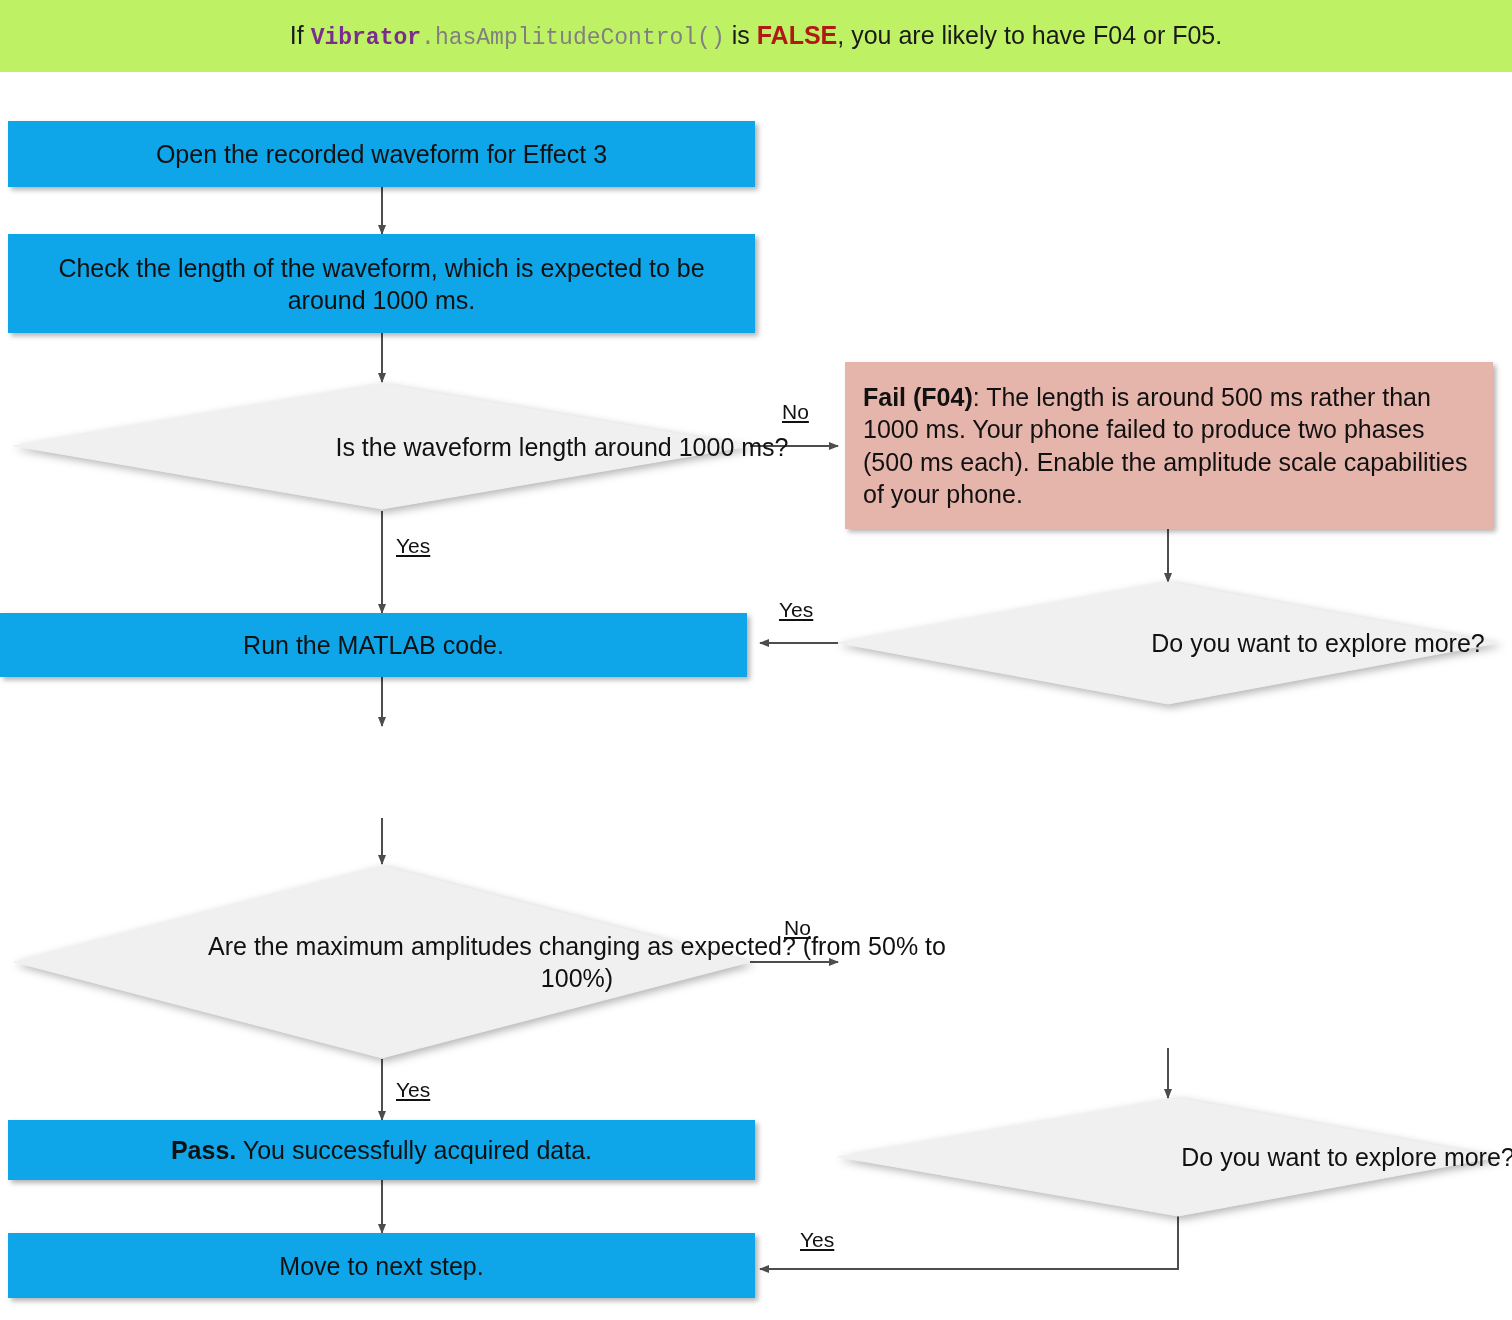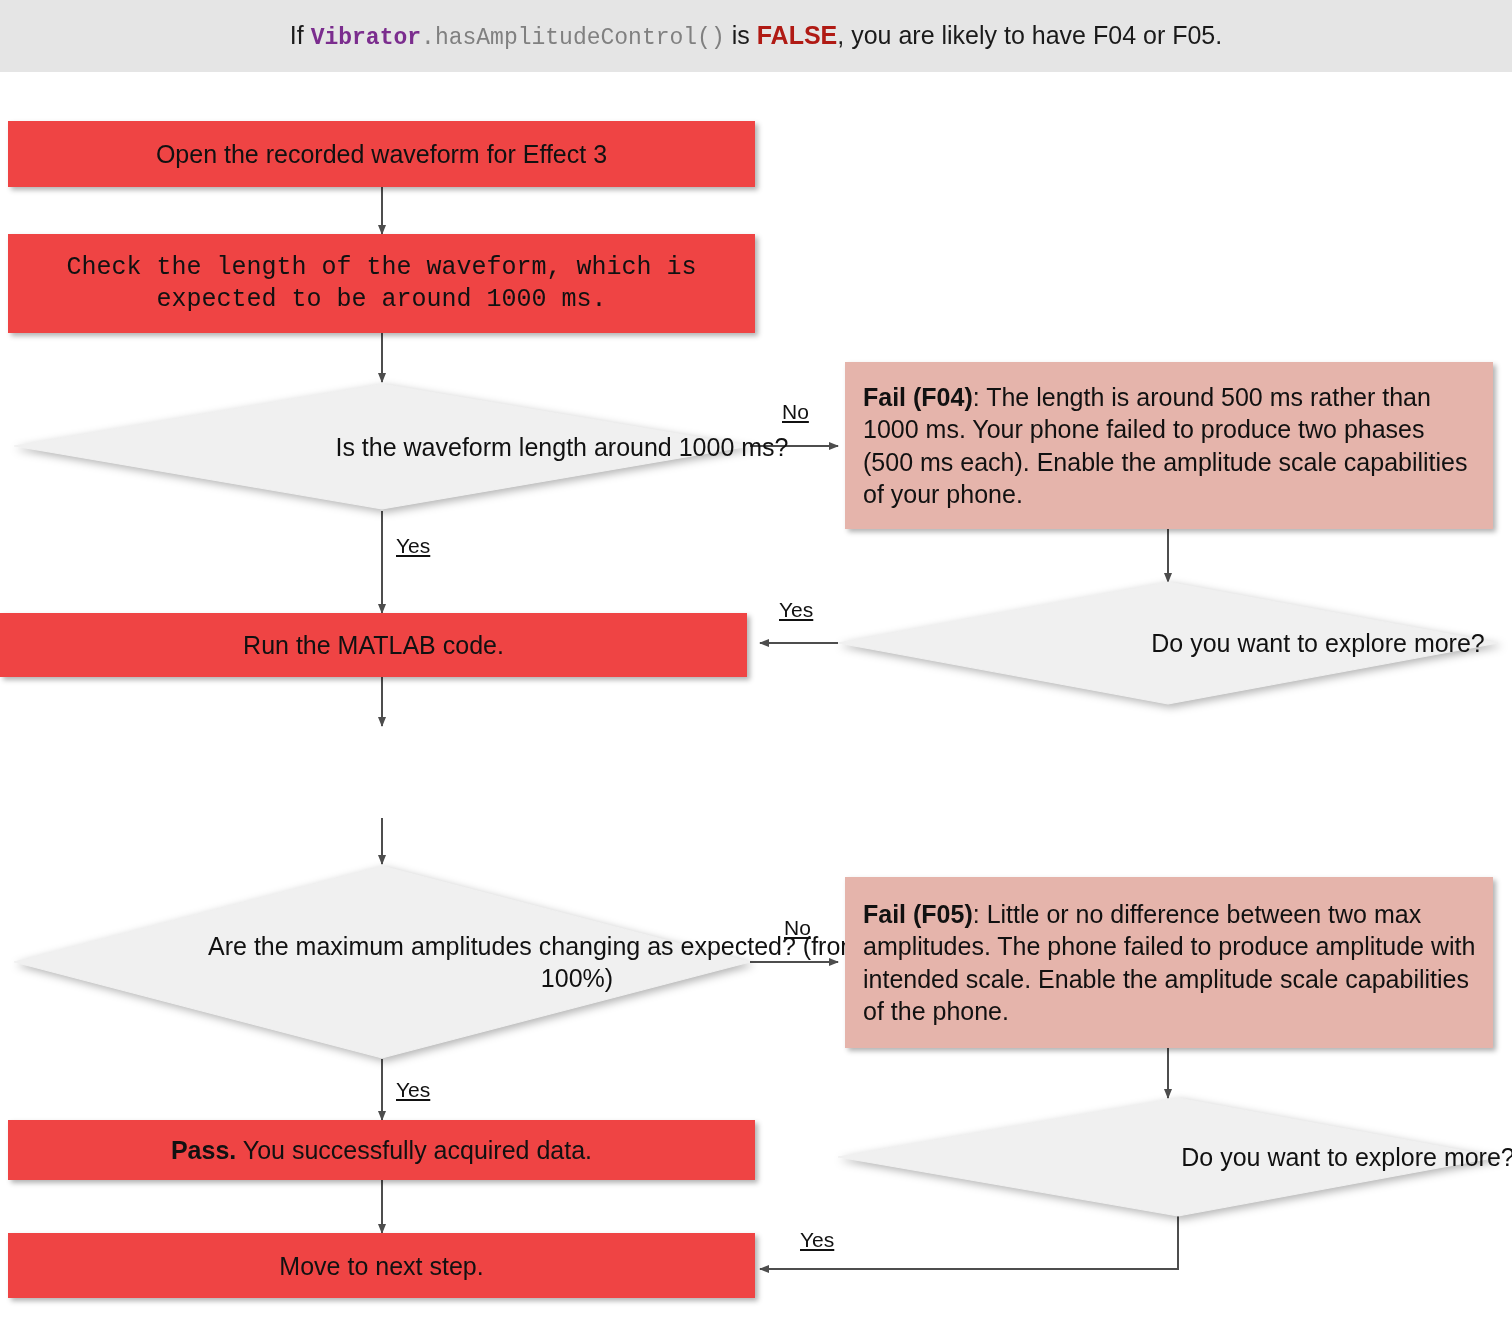--- a/index.html
+++ b/index.html
@@ -19,21 +19,21 @@
     background: #ffffff;
   }
 
   
   .header-bar {
     position: absolute;
     left: 0;
     top: 0;
     width: 1512px;
     height: 72px;
-    background: #e5e5e5;
+    background: #bef264;
     display: flex;
     align-items: center;
     justify-content: center;
   }
   .header-text {
     font-size: 25px;
     line-height: 1;
     white-space: nowrap;
     color: #1a1a1a;
   }
@@ -57,21 +57,21 @@
   .node {
     position: absolute;
     box-sizing: border-box;
     display: flex;
     align-items: center;
     justify-content: center;
     text-align: center;
   }
 
   .proc {
-    background: #ef4444;
+    background: #0ea5e9;
     box-shadow: 3px 3px 5px rgba(0,0,0,0.30);
     font-size: 25px;
     line-height: 1.28;
     color: #111111;
     padding: 4px 14px;
   }
 
   .fail {
     background: #e5b4ab;
     box-shadow: 3px 3px 5px rgba(0,0,0,0.30);
@@ -174,21 +174,21 @@
   <div class="edge-label" style="left:396px; top:534px;">Yes</div>
   <div class="edge-label" style="left:779px; top:598px;">Yes</div>
   <div class="edge-label" style="left:784px; top:916px;">No</div>
   <div class="edge-label" style="left:396px; top:1078px;">Yes</div>
   <div class="edge-label" style="left:800px; top:1228px;">Yes</div>
 
   <div class="node proc" style="left:8px; top:121px; width:747px; height:66px;">
     <span>Open the recorded waveform for Effect 3</span>
   </div>
 
-  <div class="node proc" style="left:8px; top:234px; width:747px; height:99px;font-family:Liberation Mono, monospace;">
+  <div class="node proc" style="left:8px; top:234px; width:747px; height:99px;">
     <span>Check the length of the waveform, which is expected to be around 1000 ms.</span>
   </div>
 
   <div class="node proc" style="left:0; top:613px; width:747px; height:64px;">
     <span>Run the MATLAB code.</span>
   </div>
 
 
   <div class="node proc" style="left:8px; top:1120px; width:747px; height:60px;">
     <span><b>Pass.</b><span> You successfully acquired data.</span></span>
@@ -223,17 +223,14 @@
     <svg width="664" height="122" viewBox="0 0 664 122" xmlns="http://www.w3.org/2000/svg">
       <polygon points="342,2 662,61 342,120 2,61" fill="#f0f0f0" stroke="#f0f0f0" stroke-width="1" style="filter: drop-shadow(3px 3px 4px rgba(0,0,0,0.30));"></polygon>
     </svg>
     <div class="diamond-label" style="padding:0 150px 0 180px;">Do you want to explore more?</div>
   </div>
 
   <div class="node fail" style="left:845px; top:362px; width:648px; height:167px;">
     <span><b>Fail (F04)</b><span>: The length is around 500 ms rather than 1000 ms. Your phone failed to produce two phases (500 ms each). Enable the amplitude scale capabilities of your phone.</span></span>
   </div>
 
-  <div class="node fail" style="left:845px; top:877px; width:648px; height:171px;">
-    <span><b>Fail (F05)</b><span>: Little or no difference between two max amplitudes. The phone failed to produce amplitude with intended scale. Enable the amplitude scale capabilities of the phone.</span></span>
-  </div>
 
 </div>
 
 </body></html>

